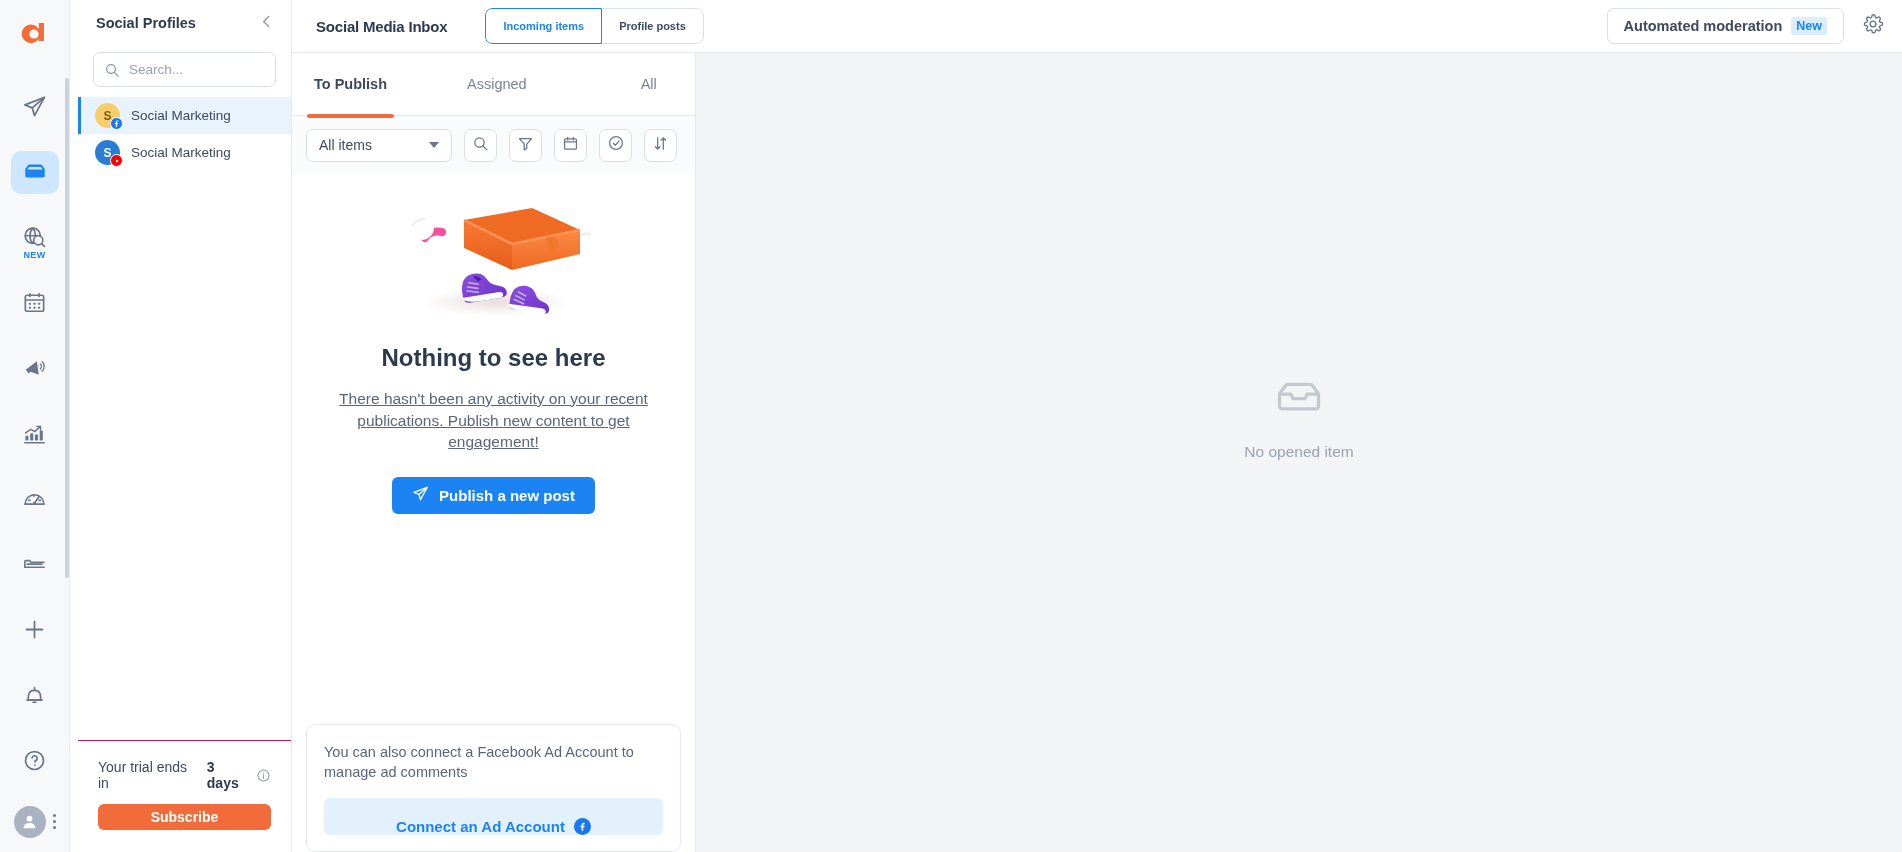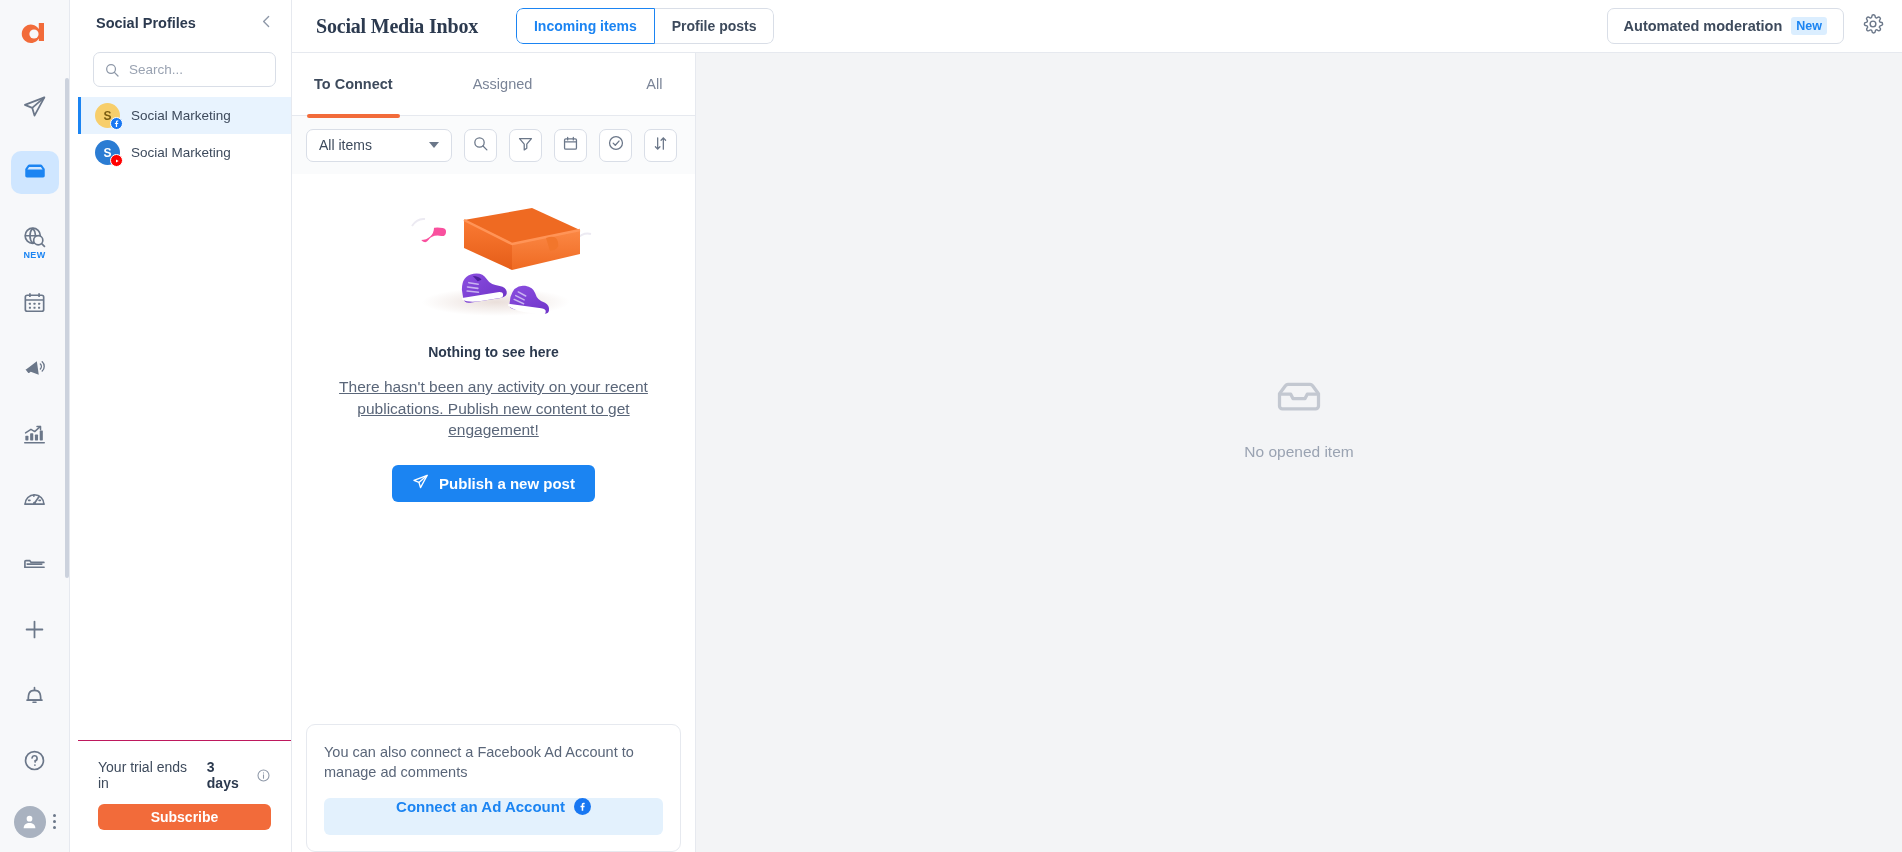--- a/index.html
+++ b/index.html
@@ -256,38 +256,37 @@
   .topbar {
     height: 53px;
     flex: 0 0 53px;
     background: #ffffff;
     border-bottom: 1px solid #e6e9ef;
     display: flex;
     align-items: center;
     padding: 0 18px 0 24px;
   }
   .page-title {
-    font-size: 20px;
+    font-size: 15px;
     font-weight: bold;
     color: #2c3a4f;
     letter-spacing: -.2px;
-    font-family: Liberation Serif, serif;
   }
   .segmented {
     display: flex;
     margin-left: 38px;
     border-radius: 7px;
     overflow: hidden;
   }
   .seg {
     height: 36px;
     padding: 0 17px;
     display: flex;
     align-items: center;
-    font-size: 14px;
+    font-size: 11px;
     font-weight: bold;
     cursor: pointer;
     border: 1px solid #d9dee7;
     background: #ffffff;
     color: #3d4a5c;
     text-align: right;
   }
   .seg:first-child { border-radius: 7px 0 0 7px; }
   .seg:last-child  { border-radius: 0 7px 7px 0; border-left: 0; }
   .seg.active {
@@ -417,21 +416,21 @@
     flex: 1 1 auto;
     display: flex;
     flex-direction: column;
     align-items: center;
     min-height: 0;
     overflow: hidden;
     padding-top: 12px;
   }
   .illus { width: 260px; height: 140px; }
   .empty-title {
-    font-size: 14px;
+    font-size: 24px;
     font-weight: bold;
     color: #2c3a4f;
     margin-top: 18px;
   }
   .empty-desc {
     font-size: 15.5px;
     line-height: 21.5px;
     color: #5a6679;
     text-align: center;
     width: 310px;
@@ -475,21 +474,21 @@
     height: 37px;
     width: 100%;
     background: #e3f1fd;
     border: 0;
     border-radius: 6px;
     color: #1b84f2;
     font-size: 15px;
     font-weight: bold;
     font-family: "Liberation Sans", sans-serif;
     display: flex;
-    align-items: flex-start;
+    align-items: flex-end;
     justify-content: center;
     gap: 9px;
     cursor: pointer;
   }
   .fb-dot {
     width: 17px; height: 17px;
     border-radius: 50%;
     background: #1877f2;
     display: flex;
     align-items: center;
@@ -775,21 +774,21 @@
           </svg>
         </span>
       </div>
     </div>
 
     <div class="content">
 
       <div class="inbox-col">
 
         <div class="tabs">
-          <div class="tab active">To Connect</div>
+          <div class="tab active">To Publish</div>
           <div class="tab-gap1"></div>
           <div class="tab">Assigned</div>
           <div class="tab-gap2"></div>
           <div class="tab">All</div>
         </div>
 
         <div class="toolbar">
           <div class="select-all">
             <span>All items</span>
             <span class="caret"></span>

